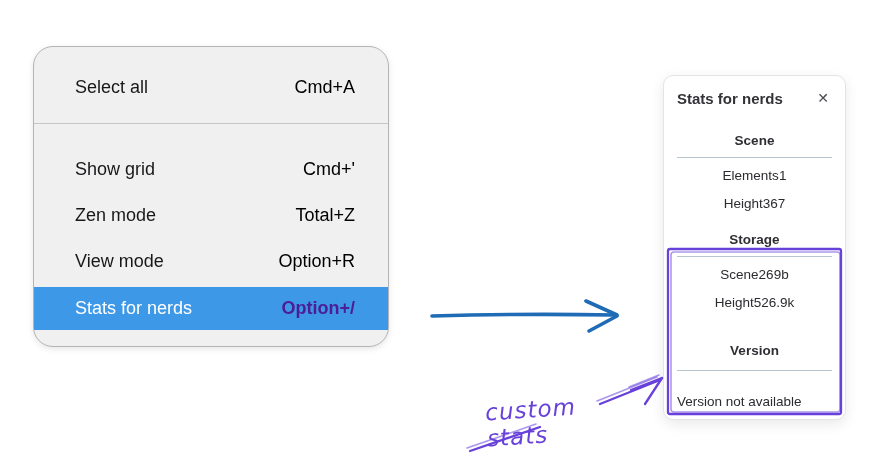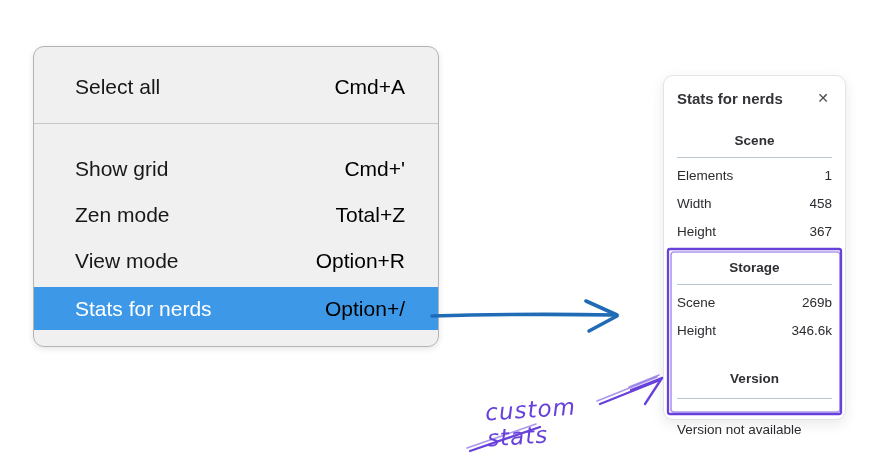--- a/index.html
+++ b/index.html
@@ -3,35 +3,35 @@
 <meta charset="utf-8">
 <style>
   html,body{margin:0;padding:0;background:#ffffff;}
   .stage{
     position:relative;width:873px;height:461px;overflow:hidden;background:#ffffff;
     font-family:"Liberation Sans",sans-serif;
   }
 
   
   .menu{
-    position:absolute;left:33px;top:46px;width:406px;height:301px;
-    background:#f0f0f1;border:1px solid #b5b5b8;border-radius:11px;
+    position:absolute;left:33px;top:46px;width:356px;height:301px;
+    background:#f0f0f1;border:1px solid #b5b5b8;border-radius:20px;
     box-shadow:0 2px 6px rgba(0,0,0,.10);
-    box-sizing:border-box;font-size:21px;color:#18181a;
+    box-sizing:border-box;font-size:18px;color:#18181a;
   }
   .menu-item{
     position:absolute;left:0;right:0;height:44px;
     display:flex;align-items:center;justify-content:space-between;
     padding:0 33px 0 41px;box-sizing:border-box;cursor:default;
   }
   .menu-item .shortcut{color:#000000;}
   .menu-item.selected{
     background:var(--accent-blue,#3d99e8);color:#ffffff;height:43px;
   }
-  .menu-item.selected .shortcut{color:#000000;}
+  .menu-item.selected .shortcut{color:#4c1d95;font-weight:bold;}
   .menu-divider{
     position:absolute;left:0;right:0;top:76px;height:1px;background:#c6c6c9;
   }
 
   
   .panel{
     position:absolute;left:663px;top:75px;width:183px;height:345px;
     background:#ffffff;border:1px solid #e4e4e7;border-radius:10px;
     box-shadow:0 4px 14px rgba(0,0,0,.09);
     box-sizing:border-box;padding:12px 13px 0;
@@ -43,21 +43,21 @@
     width:18px;height:18px;display:flex;align-items:center;justify-content:center;
     font-size:14px;color:#4c4c53;cursor:pointer;background:none;border:none;padding:0;
   }
   .section-heading{text-align:center;font-weight:bold;font-size:13.5px;line-height:18px;color:#2e2e33;}
   .h-scene{margin-top:24px;}
   .h-storage{margin-top:13px;}
   .h-version{margin-top:25px;}
   .divider{height:1px;background:#b9c5cf;margin-top:7px;}
   .divider.v{margin-top:10px;}
   .rows{margin-top:4px;}
-  .stat-row{display:flex;justify-content:space-between;height:28px;line-height:28px;}
+  .stat-row{display:flex;justify-content:center;height:28px;line-height:28px;}
   .stat-row .val{text-align:right;}
   .version-note{line-height:26px;margin-top:18px;white-space:nowrap;}
 
   
   .overlay{position:absolute;left:0;top:0;width:873px;height:461px;pointer-events:none;}
   .blue-stroke{stroke:var(--arrow-blue,#1f6bb5);stroke-width:3.6;fill:none;stroke-linecap:round;}
   .purple-stroke{stroke:var(--annotation-purple,#6741d9);stroke-width:2.3;fill:none;stroke-linecap:round;}
   .purple-echo{stroke:var(--annotation-purple,#6741d9);stroke-width:1.6;fill:none;stroke-linecap:round;opacity:.55;}
   .custom-stats{
     position:absolute;left:486px;top:394px;width:160px;
@@ -105,39 +105,35 @@
     </div>
 
     <div class="section-heading h-scene">Scene</div>
     <div class="divider"></div>
     <div class="rows">
       <div class="stat-row">
         <span>Elements</span>
         <span class="val">1</span>
       </div>
       <div class="stat-row">
-        <span>Width</span>
-        <span class="val">458</span>
-      </div>
-      <div class="stat-row">
         <span>Height</span>
         <span class="val">367</span>
       </div>
     </div>
 
     <div class="section-heading h-storage">Storage</div>
     <div class="divider"></div>
     <div class="rows">
       <div class="stat-row">
         <span>Scene</span>
         <span class="val">269b</span>
       </div>
       <div class="stat-row">
         <span>Height</span>
-        <span class="val">346.6k</span>
+        <span class="val">526.9k</span>
       </div>
     </div>
 
     <div class="section-heading h-version">Version</div>
     <div class="divider v"></div>
     <div class="version-note">Version not available</div>
   </div>
 
   <svg class="overlay" viewBox="0 0 873 461">
 

